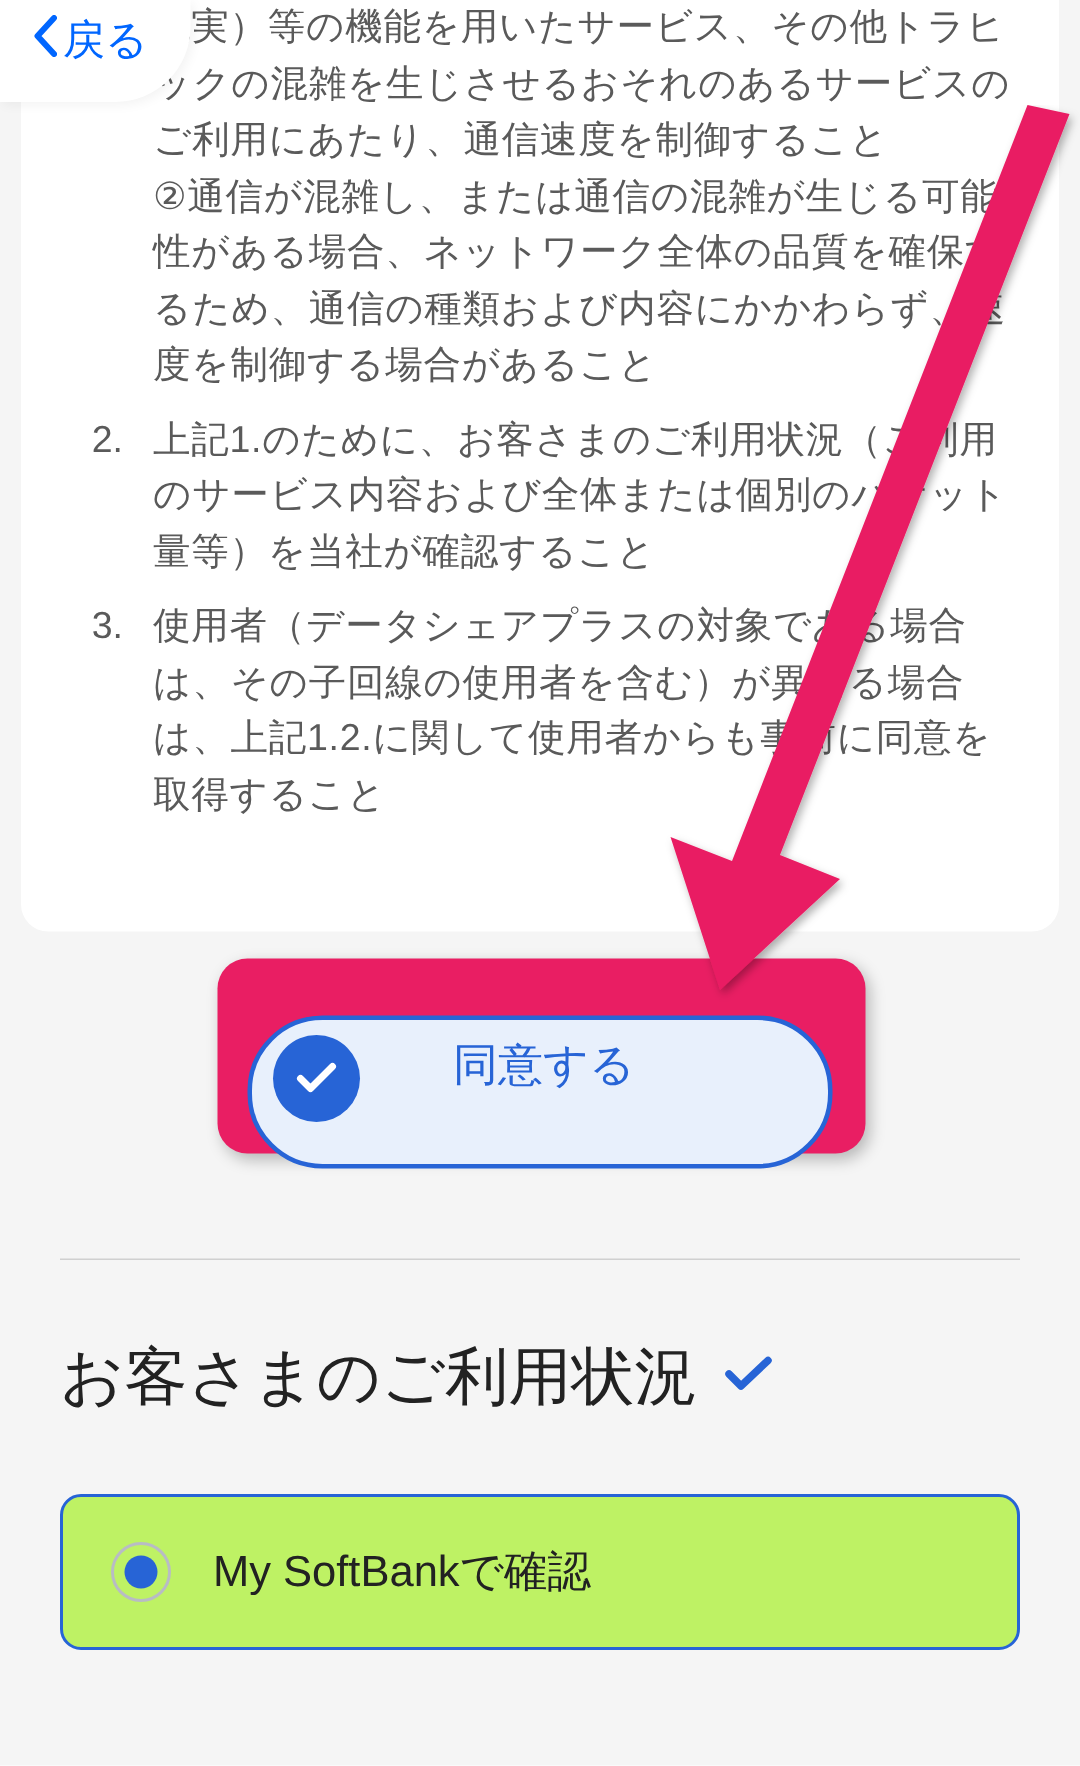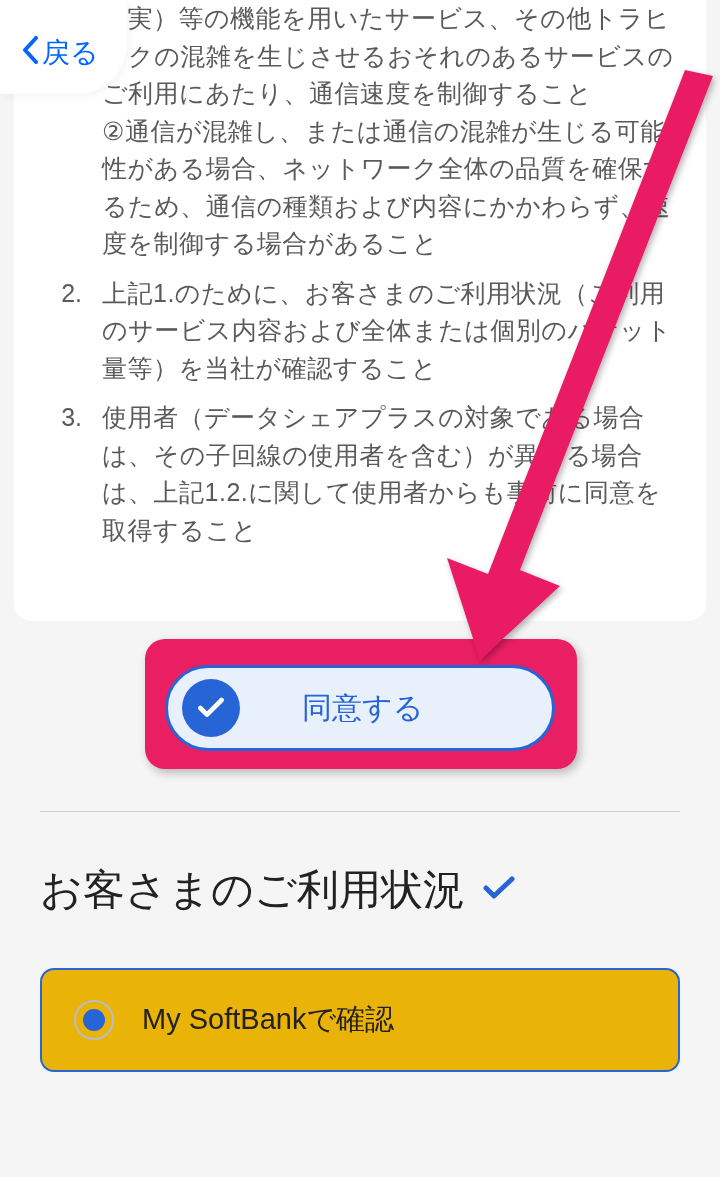--- a/index.html
+++ b/index.html
@@ -13,21 +13,21 @@
       width: 720px;
       height: 1177px;
       position: relative;
       overflow: hidden;
     }
     .back-button {
       position: absolute;
       top: 0;
       left: 0;
       background: white;
-      padding: 34px 28px 22px 22px;
+      padding: 8px 28px 22px 22px;
       border-radius: 0 0 50px 0;
       display: flex;
       align-items: center;
       gap: 4px;
       z-index: 10;
       box-shadow: 2px 2px 8px rgba(0,0,0,0.05);
     }
     .back-button .chevron {
       color: #0066ff;
       font-size: 28px;
@@ -76,28 +76,27 @@
       height: 130px;
       background: #e91e63;
       border-radius: 20px;
       z-index: 1;
       box-shadow: 3px 4px 10px rgba(0,0,0,0.25);
     }
     .agree-button {
       position: relative;
       z-index: 2;
       display: flex;
-      align-items: center;
       background: #e8f0fc;
       border: 3px solid #2764d6;
       border-radius: 50px;
       padding: 10px 70px 10px 14px;
       width: 390px;
-      height: 86px;
-      margin-top: 4px;
+      height: 102px;
+      margin-top: 16px;
     }
     .check-circle {
       width: 58px;
       height: 58px;
       background: #2764d6;
       border-radius: 50%;
       display: flex;
       align-items: center;
       justify-content: center;
       flex-shrink: 0;
@@ -139,21 +138,21 @@
       color: #2764d6;
     }
     .radio-option {
       margin: 0 40px;
       border: 2px solid #2764d6;
       border-radius: 14px;
       padding: 30px 32px;
       display: flex;
       align-items: center;
       gap: 28px;
-      background: #eab308;
+      background: #bef264;
     }
     .radio-circle {
       width: 40px;
       height: 40px;
       border: 2px solid #b8bcc4;
       border-radius: 50%;
       display: flex;
       align-items: center;
       justify-content: center;
       flex-shrink: 0;

